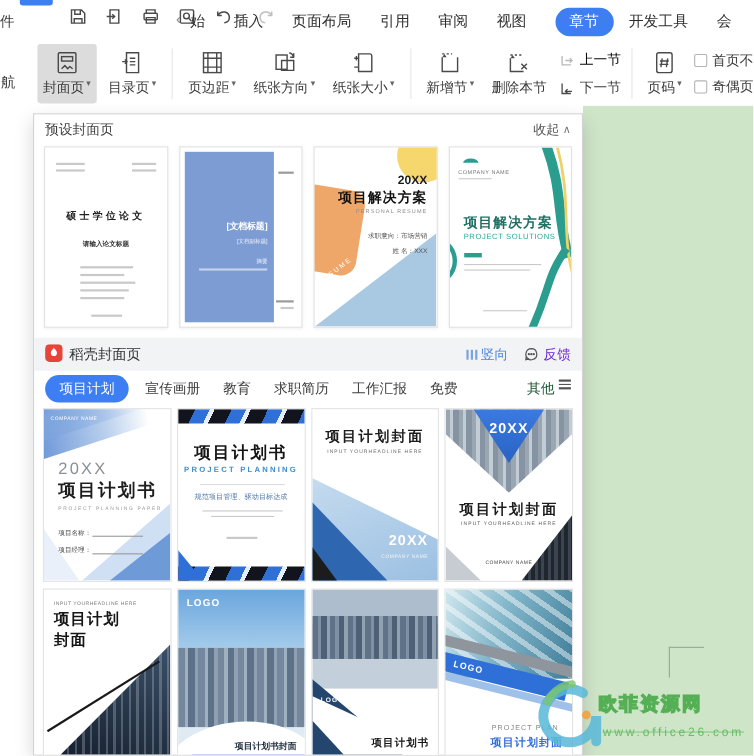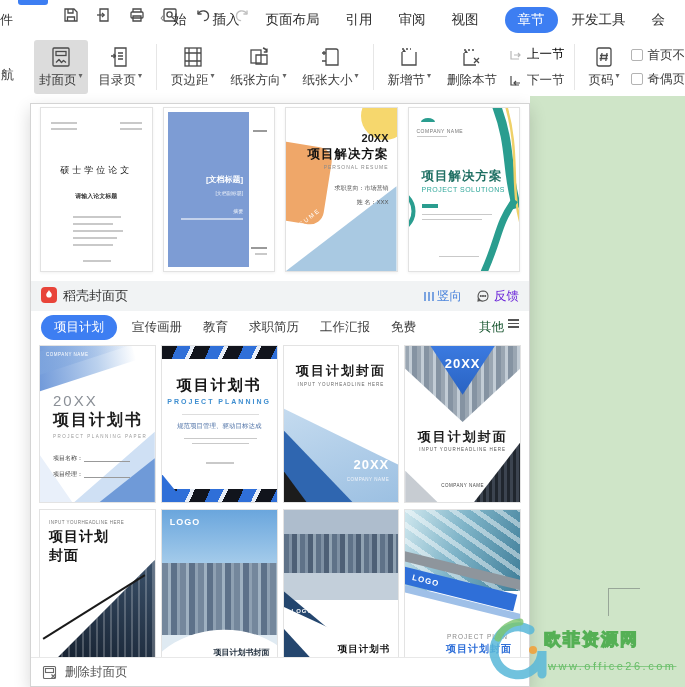--- a/index.html
+++ b/index.html
@@ -320,29 +320,36 @@
   </div>
 </div>
 
 <div class="docarea">
   <div class="corner-h"></div>
   <div class="corner-v"></div>
 </div>
 
 <div class="panel">
 
+  <div class="phead">
+    <span class="t">预设封面页</span>
+    <span class="collapse">
+      <span>收起</span>
+      <span class="up">∧</span>
+    </span>
+  </div>
 
   <div class="prow">
 
     <div class="pthumb">
       <div class="bar" style="left:10px;top:14px;width:26px"></div>
       <div class="bar" style="left:10px;top:20px;width:26px"></div>
       <div class="bar" style="right:10px;top:14px;width:22px"></div>
       <div class="bar" style="right:10px;top:20px;width:22px"></div>
-      <div class="abs ctr serif t9" style="top:56px;font-weight:normal;letter-spacing:3px;color:#222">硕士学位论文</div>
+      <div class="abs ctr serif t9" style="top:56px;font-weight:bold;letter-spacing:3px;color:#222">硕士学位论文</div>
       <div class="abs ctr serif t6" style="top:84px;font-weight:bold;color:#333">请输入论文标题</div>
       <div class="bar" style="left:32px;top:108px;width:48px"></div>
       <div class="bar" style="left:32px;top:115px;width:40px"></div>
       <div class="bar" style="left:32px;top:122px;width:50px"></div>
       <div class="bar" style="left:32px;top:129px;width:44px"></div>
       <div class="bar" style="left:32px;top:136px;width:40px"></div>
       <div class="bar" style="left:42px;top:152px;width:28px"></div>
     </div>
 
     <div class="pthumb">
@@ -522,28 +529,20 @@
         <div class="blueband" style="font-size:8px">
             <span>LOGO</span>
           </div>
         <div class="ltblueband"></div>
         <div class="abs" style="right:12px;bottom:26px;font-size:6.5px;color:#8a8a8a;letter-spacing:1px">PROJECT  PLAN</div>
         <div class="abs" style="right:8px;bottom:10px;font-size:10px;font-weight:bold;color:#2f6fd8;letter-spacing:1px">项目计划封面</div>
       </div>
     </div>
   </div>
 
-  <div class="pfoot">
-    <svg width="17" height="17" viewBox="0 0 17 17" fill="none" stroke="#6a6a6a" stroke-width="1.1">
-        <rect x="2.5" y="2.5" width="12" height="12" rx="1"></rect>
-        <rect x="4.5" y="4.5" width="8" height="4"></rect>
-        <path d="M10.5 10.5l3.5 3.5M14 10.5l-3.5 3.5"></path>
-      </svg>
-    <span>删除封面页</span>
-  </div>
 </div>
 
 <div class="wm" style="left:486px;top:616px;z-index:9">
   <svg width="64" height="71" viewBox="0 0 64 71" fill="none">
     <path d="M44 14 A24 24 0 1 0 56 35 L56 58" stroke="#58b7d8" stroke-width="9" stroke-linecap="round" opacity=".85"></path>
     <path d="M12 22 A26 26 0 0 1 34 6" stroke="#7cc56e" stroke-width="7" stroke-linecap="round" opacity=".8"></path>
     <circle cx="47" cy="34" r="4" fill="#f0a23c" opacity=".9"></circle>
   </svg>
 </div>
 <div class="wm wm-site">欧菲资源网</div>

